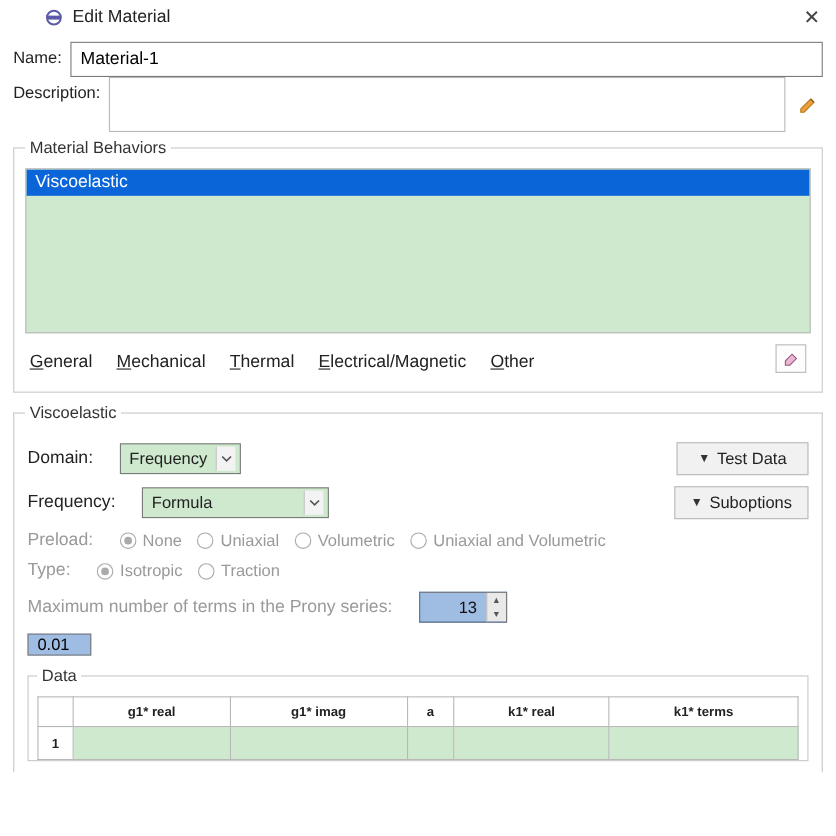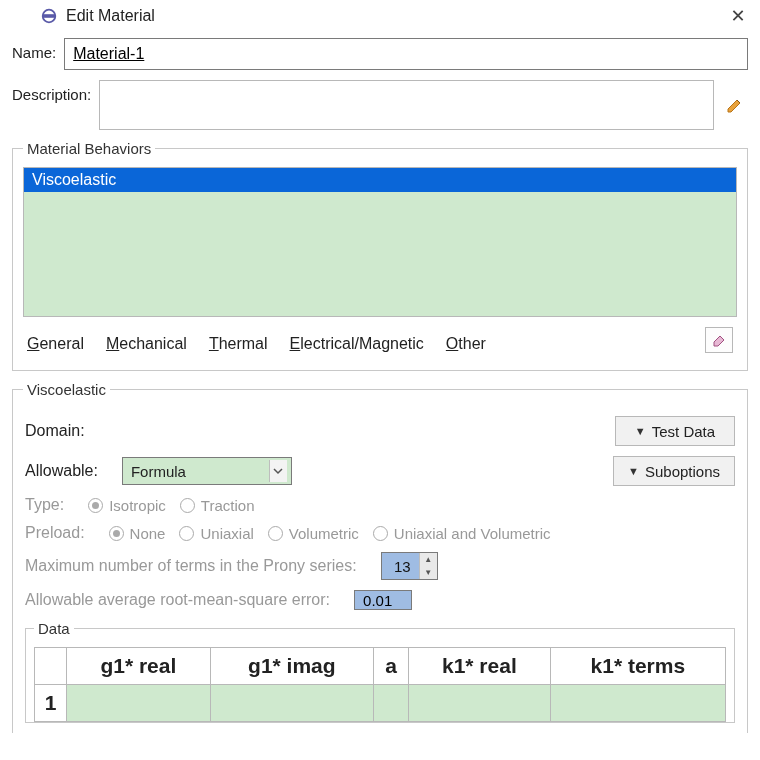--- a/index.html
+++ b/index.html
@@ -21,30 +21,29 @@
     margin-left: 32px;
   }
   .titlebar .app-icon {
     width: 18px; height: 18px;
     display: flex; align-items: center; justify-content: center;
     margin-right: 8px;
   }
   .titlebar .title { flex: 1; font-size: 16px; }
   .titlebar .close { width: 24px; text-align: center; font-size: 18px; color: #444; cursor: default; }
   .content { padding: 6px 12px 0 12px; }
-  .row { display: flex; align-items: flex-start; margin-bottom: 10px; gap: 8px; }
+  .row { display: flex; align-items: flex-start; gap: 8px; }
   .row label { padding-top: 6px; }
   .text-input {
     flex: 1;
     border: 1px solid #7a7a7a;
     background: #fff;
     font-size: 16px;
     padding: 4px 8px;
     height: 32px;
-    text-decoration: underline;
   }
   .textarea {
     flex: 1;
     border: 1px solid #b8b8b8;
     background: #fff;
     height: 50px;
     resize: none;
     font-family: inherit;
     font-size: 15px;
     padding: 4px 6px;
@@ -152,39 +151,39 @@
     content:''; width:7px; height:7px; border-radius:50%; background:#aaa;
   }
   .disabled { color:#9a9a9a; }
   .spin {
     display: inline-flex; align-items: stretch;
     border: 1px solid #7a7a7a;
     height: 28px;
     background: #2a5fad;
   }
   .spin input {
-    width: 37px; border: none; text-align: right;
+    width: 60px; border: none; text-align: right;
     padding: 0 8px; font-size: 15px; background: #9fbce3; color:#111;
   }
   .spin .arrows {
     width: 18px; background:#e9e9e9; border-left:1px solid #bdbdbd;
     display:flex; flex-direction:column;
   }
   .spin .arrows div { flex:1; display:flex; align-items:center; justify-content:center; font-size:8px; color:#555; }
   .rmse-input {
     border: 1px solid #7a7a7a;
     background: #9fbce3;
     height: 20px; width: 58px;
     padding: 0 8px; font-size: 15px;
   }
   fieldset.data-fs { margin-top: 4px; padding: 10px 8px 0 8px; }
   table.data-table {
     border-collapse: collapse;
     width: 100%;
-    font-size: 21px;
+    font-size: 12px;
   }
   table.data-table th, table.data-table td {
     border: 1px solid #b8b8b8;
     padding: 6px 4px;
     text-align: center;
     background: #fff;
   }
   table.data-table th { font-weight: bold; }
   table.data-table td.rownum { width: 32px; font-weight: bold; background:#fff; }
   table.data-table td.cell { background: #cfe9ce; height: 30px; }
@@ -241,95 +240,102 @@
       </span>
     </div>
   </fieldset>
 
   <fieldset style="border-bottom:none; padding-bottom:0;">
     <legend>Viscoelastic</legend>
     <div class="visco-body">
 
       <div class="form-row">
         <span class="form-label">Domain:</span>
+        <span class="select">
+          <span>Frequency</span>
+          <span class="chev">
+              <svg viewBox="0 0 10 10">
+                <path d="M1 3 L5 7 L9 3" fill="none" stroke="#555" stroke-width="1.5"></path>
+              </svg>
+            </span>
+        </span>
         <span class="form-row-right">
           <span class="btn">
             <span class="tri">▼</span>
             <span>Test Data</span>
           </span>
         </span>
       </div>
 
       <div class="form-row">
-        <span class="form-label">Allowable:</span>
+        <span class="form-label">Frequency:</span>
         <span class="select" style="min-width:170px;">
           <span style="flex:1">Formula</span>
           <span class="chev">
               <svg viewBox="0 0 10 10">
                 <path d="M1 3 L5 7 L9 3" fill="none" stroke="#555" stroke-width="1.5"></path>
               </svg>
             </span>
         </span>
         <span class="form-row-right">
           <span class="btn">
             <span class="tri">▼</span>
             <span>Suboptions</span>
           </span>
         </span>
       </div>
 
       <div class="form-row disabled">
+        <span class="form-label">Preload:</span>
+        <span class="radio-group">
+          <span class="radio">
+              <span class="radio-circle checked"></span>
+              <span>None</span>
+            </span>
+          <span class="radio">
+              <span class="radio-circle"></span>
+              <span>Uniaxial</span>
+            </span>
+          <span class="radio">
+              <span class="radio-circle"></span>
+              <span>Volumetric</span>
+            </span>
+          <span class="radio">
+              <span class="radio-circle"></span>
+              <span>Uniaxial and Volumetric</span>
+            </span>
+        </span>
+      </div>
+
+      <div class="form-row disabled">
         <span class="form-label">Type:</span>
         <span class="radio-group">
           <span class="radio">
               <span class="radio-circle checked"></span>
               <span>Isotropic</span>
             </span>
           <span class="radio">
               <span class="radio-circle"></span>
               <span>Traction</span>
-            </span>
-        </span>
-      </div>
-
-      <div class="form-row disabled">
-        <span class="form-label">Preload:</span>
-        <span class="radio-group">
-          <span class="radio">
-              <span class="radio-circle checked"></span>
-              <span>None</span>
-            </span>
-          <span class="radio">
-              <span class="radio-circle"></span>
-              <span>Uniaxial</span>
-            </span>
-          <span class="radio">
-              <span class="radio-circle"></span>
-              <span>Volumetric</span>
-            </span>
-          <span class="radio">
-              <span class="radio-circle"></span>
-              <span>Uniaxial and Volumetric</span>
             </span>
         </span>
       </div>
 
       <div class="form-row disabled">
         <span class="form-label">Maximum number of terms in the Prony series:</span>
         <span class="spin">
           <input readonly="" value="13" style="">
           <span class="arrows">
               <div>▲</div>
               <div>▼</div>
             </span>
         </span>
       </div>
 
       <div class="form-row disabled">
-        <span class="form-label">Allowable average root-mean-square error:</span>
         <input class="rmse-input" readonly="" value="0.01" style="">
       </div>
 
       <fieldset class="data-fs">
         <legend>Data</legend>
         <table class="data-table">
           <thead>
             <tr>
               <th class="corner"></th>
               <th>g1* real</th>

